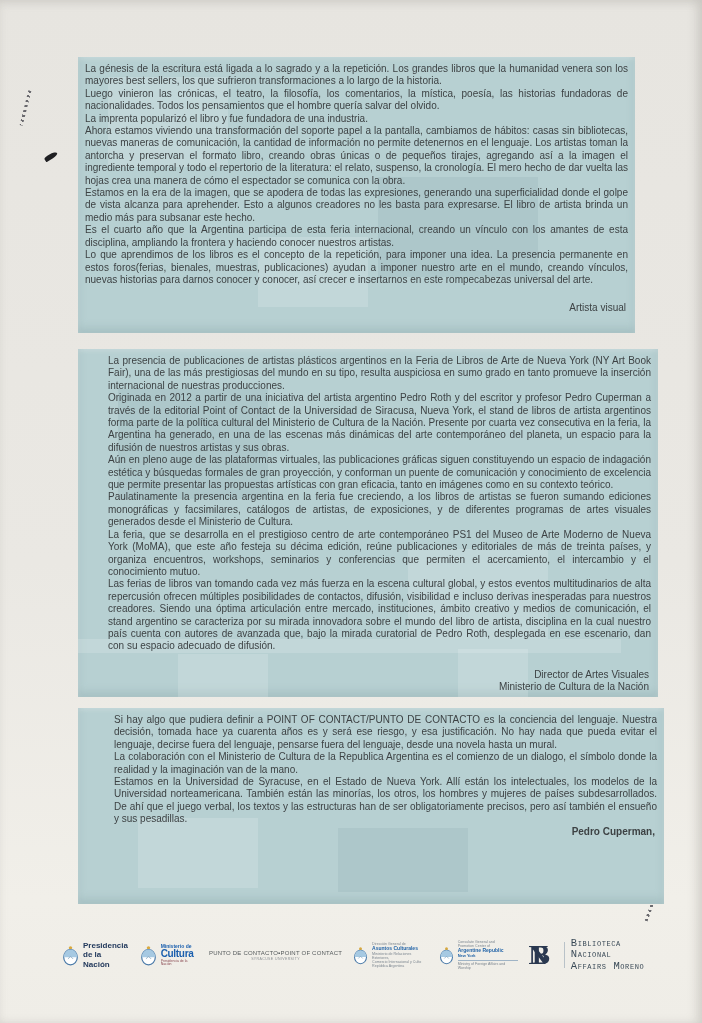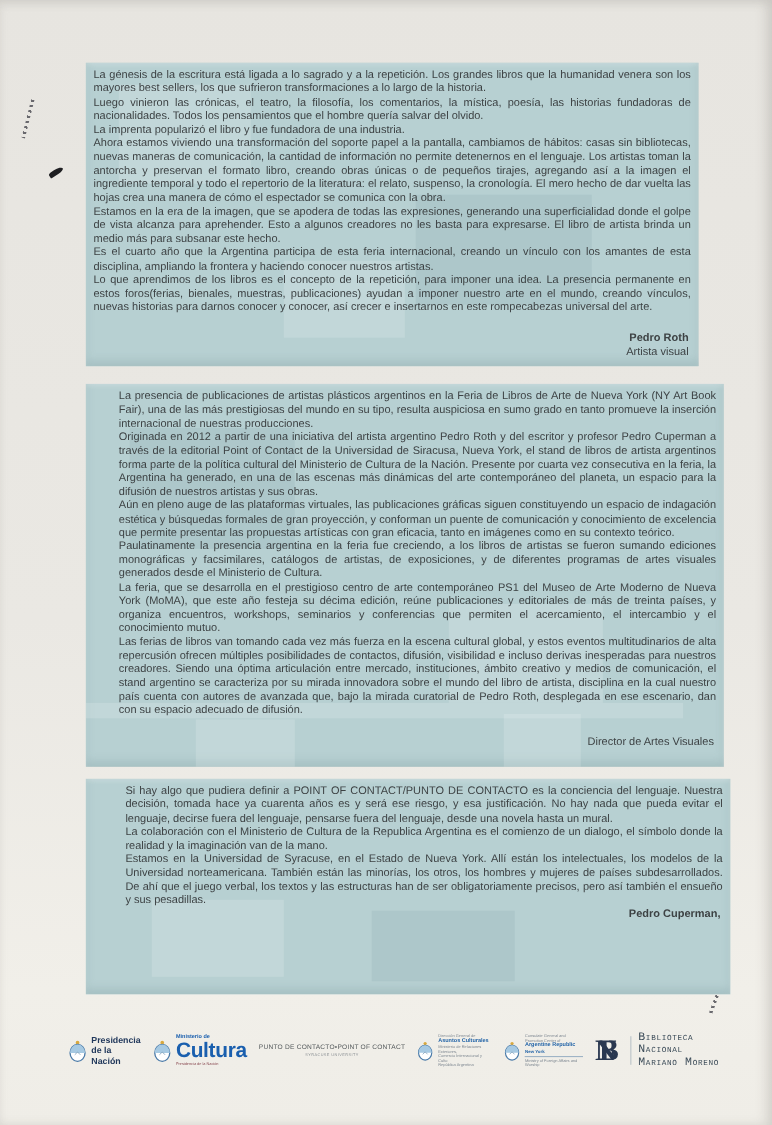--- a/index.html
+++ b/index.html
@@ -28,21 +28,21 @@
   .gap-md{margin-top:16px;}
   .footer{
     position:absolute;left:62px;top:930px;width:604px;height:50px;
     display:flex;align-items:center;gap:11px;
   }
   .logo{display:flex;align-items:center;gap:4px;}
   .arms{flex:0 0 auto;}
   .presid-text{color:#22395c;font-weight:bold;font-size:8px;line-height:9.5px;}
   .cult-text{line-height:1;}
   .cult-top{color:#1a5fae;font-size:5px;font-weight:bold;}
-  .cult-main{color:#1a5fae;font-size:19px;font-weight:bold;letter-spacing:-.3px;}
+  .cult-main{color:#1a5fae;font-size:10px;font-weight:bold;letter-spacing:-.3px;}
   .cult-sub{color:#8a4a52;font-size:3.5px;margin-top:1px;}
   .poc{flex-direction:column;gap:1px;align-items:center;}
   .poc-main{color:#555a5c;font-size:6px;letter-spacing:.2px;white-space:nowrap;}
   .poc-sub{color:#8b9094;font-size:3.5px;letter-spacing:.4px;}
   .tiny-lines{line-height:1.15;}
   .tl-reg{color:#7c8690;font-size:3.6px;}
   .tl-blue{color:#2465a8;font-size:5px;font-weight:bold;}
   .tl-bold{color:#2465a8;font-size:4px;font-weight:bold;}
   .rule{height:1px;background:#9fb4c6;margin:1px 0;}
   .bn{gap:6px;}
@@ -72,39 +72,39 @@
     <div class="patch dk" style="left:300px;top:120px;width:160px;height:100px;"></div>
     <div class="patch" style="left:180px;top:180px;width:110px;height:70px;"></div>
     <p>La génesis de la escritura está ligada a lo sagrado y a la repetición. Los grandes libros que la humanidad venera son los mayores best sellers, los que sufrieron transformaciones a lo largo de la historia.</p>
     <p>Luego vinieron las crónicas, el teatro, la filosofía, los comentarios, la mística, poesía, las historias fundadoras de nacionalidades. Todos los pensamientos que el hombre quería salvar del olvido.</p>
     <p>La imprenta popularizó el libro y fue fundadora de una industria.</p>
     <p>Ahora estamos viviendo una transformación del soporte papel a la pantalla, cambiamos de hábitos: casas sin bibliotecas, nuevas maneras de comunicación, la cantidad de información no permite detenernos en el lenguaje. Los artistas toman la antorcha y preservan el formato libro, creando obras únicas o de pequeños tirajes, agregando así a la imagen el ingrediente temporal y todo el repertorio de la literatura: el relato, suspenso, la cronología. El mero hecho de dar vuelta las hojas crea una manera de cómo el espectador se comunica con la obra.</p>
     <p>Estamos en la era de la imagen, que se apodera de todas las expresiones, generando una superficialidad donde el golpe de vista alcanza para aprehender. Esto a algunos creadores no les basta para expresarse. El libro de artista brinda un medio más para subsanar este hecho.</p>
     <p>Es el cuarto año que la Argentina participa de esta feria internacional, creando un vínculo con los amantes de esta disciplina, ampliando la frontera y haciendo conocer nuestros artistas.</p>
     <p>Lo que aprendimos de los libros es el concepto de la repetición, para imponer una idea. La presencia permanente en estos foros(ferias, bienales, muestras, publicaciones) ayudan a imponer nuestro arte en el mundo, creando vínculos, nuevas historias para darnos conocer y conocer, así crecer e insertarnos en este rompecabezas universal del arte.</p>
     <div class="signature gap-md">
-      <div class="sig-name">Pedro Roth</div>
       <div class="sig-role">Artista visual</div>
     </div>
   </div>
 
   <div class="block" style="top:349px;height:336px;padding-left:30px;">
     <div class="patch dk" style="left:40px;top:40px;width:150px;height:110px;"></div>
     <div class="patch" style="left:330px;top:200px;width:140px;height:90px;"></div>
     <div class="patch" style="left:0px;top:290px;width:543px;height:14px;"></div>
     <div class="patch" style="left:100px;top:305px;width:90px;height:43px;"></div>
     <div class="patch" style="left:380px;top:300px;width:70px;height:48px;"></div>
     <p>La presencia de publicaciones de artistas plásticos argentinos en la Feria de Libros de Arte de Nueva York (NY Art Book Fair), una de las más prestigiosas del mundo en su tipo, resulta auspiciosa en sumo grado en tanto promueve la inserción internacional de nuestras producciones.</p>
     <p>Originada en 2012 a partir de una iniciativa del artista argentino Pedro Roth y del escritor y profesor Pedro Cuperman a través de la editorial Point of Contact de la Universidad de Siracusa, Nueva York, el stand de libros de artista argentinos forma parte de la política cultural del Ministerio de Cultura de la Nación. Presente por cuarta vez consecutiva en la feria, la Argentina ha generado, en una de las escenas más dinámicas del arte contemporáneo del planeta, un espacio para la difusión de nuestros artistas y sus obras.</p>
     <p>Aún en pleno auge de las plataformas virtuales, las publicaciones gráficas siguen constituyendo un espacio de indagación estética y búsquedas formales de gran proyección, y conforman un puente de comunicación y conocimiento de excelencia que permite presentar las propuestas artísticas con gran eficacia, tanto en imágenes como en su contexto teórico.</p>
     <p>Paulatinamente la presencia argentina en la feria fue creciendo, a los libros de artistas se fueron sumando ediciones monográficas y facsimilares, catálogos de artistas, de exposiciones, y de diferentes programas de artes visuales generados desde el Ministerio de Cultura.</p>
     <p>La feria, que se desarrolla en el prestigioso centro de arte contemporáneo PS1 del Museo de Arte Moderno de Nueva York (MoMA), que este año festeja su décima edición, reúne publicaciones y editoriales de más de treinta países, y organiza encuentros, workshops, seminarios y conferencias que permiten el acercamiento, el intercambio y el conocimiento mutuo.</p>
     <p>Las ferias de libros van tomando cada vez más fuerza en la escena cultural global, y estos eventos multitudinarios de alta repercusión ofrecen múltiples posibilidades de contactos, difusión, visibilidad e incluso derivas inesperadas para nuestros creadores. Siendo una óptima articulación entre mercado, instituciones, ámbito creativo y medios de comunicación, el stand argentino se caracteriza por su mirada innovadora sobre el mundo del libro de artista, disciplina en la cual nuestro país cuenta con autores de avanzada que, bajo la mirada curatorial de Pedro Roth, desplegada en ese escenario, dan con su espacio adecuado de difusión.</p>
     <div class="signature gap-md">
       <div class="sig-role">Director de Artes Visuales</div>
+      <div class="sig-role">Ministerio de Cultura de la Nación</div>
     </div>
   </div>
 
   <div class="block" style="top:708px;height:184px;padding-left:36px;">
     <div class="patch" style="left:60px;top:110px;width:120px;height:70px;"></div>
     <div class="patch dk" style="left:260px;top:120px;width:130px;height:64px;"></div>
     <p>Si hay algo que pudiera definir a POINT OF CONTACT/PUNTO DE CONTACTO es la conciencia del lenguaje. Nuestra decisión, tomada hace ya cuarenta años es y será ese riesgo, y esa justificación. No hay nada que pueda evitar el lenguaje, decirse fuera del lenguaje, pensarse fuera del lenguaje, desde una novela hasta un mural.</p>
     <p>La colaboración con el Ministerio de Cultura de la Republica Argentina es el comienzo de un dialogo, el símbolo donde la realidad y la imaginación van de la mano.</p>
     <p>Estamos en la Universidad de Syracuse, en el Estado de Nueva York. Allí están los intelectuales, los modelos de la Universidad norteamericana. También están las minorías, los otros, los hombres y mujeres de países subdesarrollados. De ahí que el juego verbal, los textos y las estructuras han de ser obligatoriamente precisos, pero así también el ensueño y sus pesadillas.</p>
     <div class="signature gap-sm">
@@ -177,18 +177,18 @@
         <div class="rule"></div>
         <div class="tl-reg">Ministry of Foreign Affairs and Worship</div>
       </div>
     </div>
 
     <div class="logo bn">
       <div class="bn-mono">NB</div>
       <div class="bn-div"></div>
       <div class="bn-text">
         <div>Biblioteca Nacional</div>
-        <div>Mariano Moreno</div>
+        <div>Affairs Moreno</div>
       </div>
     </div>
 
   </div>
 </div>
 
 </body></html>

